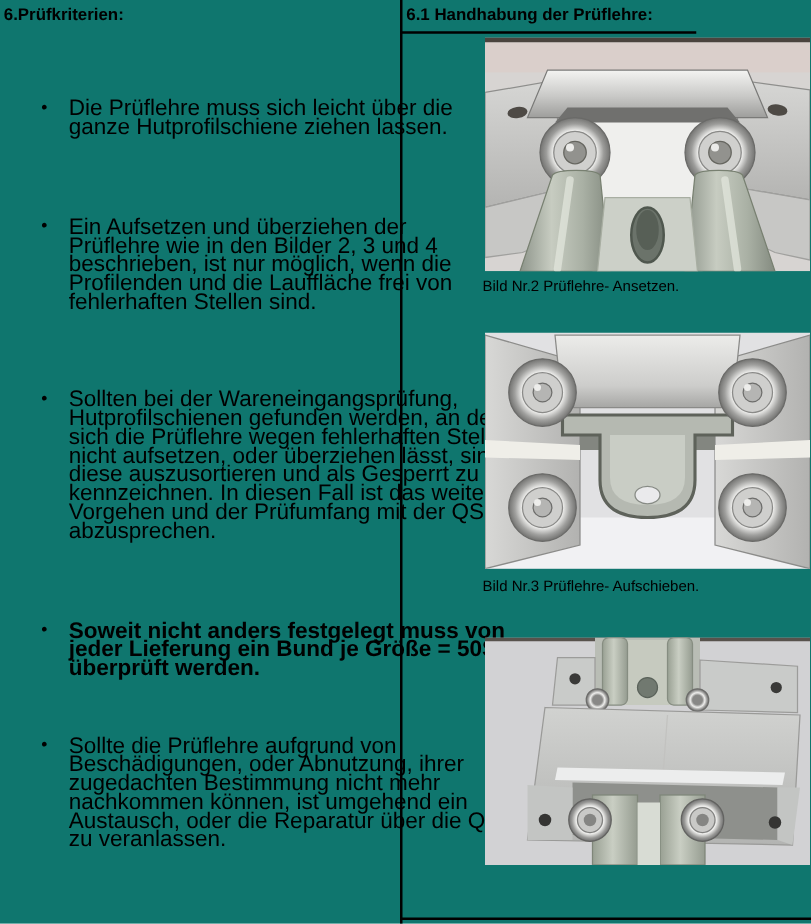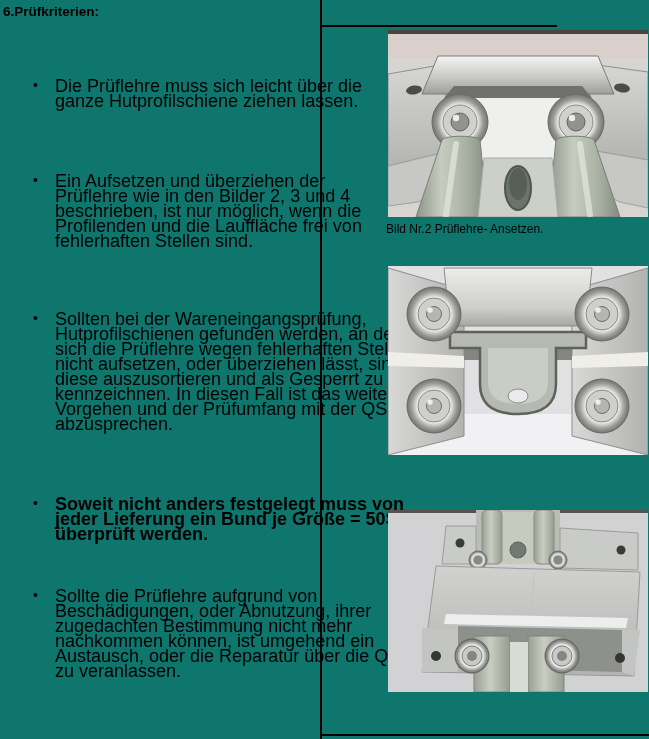--- a/index.html
+++ b/index.html
@@ -93,20 +93,21 @@
 zugedachten Bestimmung nicht mehr
 nachkommen können, ist umgehend ein
 Austausch, oder die Reparatur über die QS
 zu veranlassen.</span>
   </div>
 
   <div class="divider"></div>
   <div class="heading-rule"></div>
   <div class="bottom-rule"></div>
 
+  <div class="heading" id="h-right">6.1 Handhabung der Prüflehre:</div>
 
   <figure class="fig" id="fig-1">
     <svg viewBox="0 0 260 187" preserveAspectRatio="none">
       <defs>
         <linearGradient id="s1blk" x1="0" y1="0" x2="0" y2="1">
           <stop offset="0" stop-color="#d6d6d4"></stop>
             <stop offset="1" stop-color="#b4b4b2"></stop>
         </linearGradient>
         <linearGradient id="s1m" x1="0" y1="0" x2="0" y2="1">
           <stop offset="0" stop-color="#f4f4f2"></stop>
@@ -213,20 +214,21 @@
         <circle cx="42" cy="136" r="2.8" fill="#ededeb"></circle>
       </g>
       <g>
         <circle cx="214" cy="140" r="27" fill="url(#s2b)" stroke="#6a6a68"></circle>
         <circle cx="214" cy="140" r="16" fill="#cfcfcd" stroke="#8a8a88"></circle>
         <circle cx="214" cy="140" r="7.5" fill="#b5b5b3" stroke="#6e6e6c"></circle>
         <circle cx="210" cy="136" r="2.8" fill="#ededeb"></circle>
       </g>
     </svg>
   </figure>
+  <figcaption class="caption" id="cap-2">Bild Nr.3 Prüflehre- Aufschieben.</figcaption>
 
   <figure class="fig" id="fig-3">
     <svg viewBox="0 0 260 182" preserveAspectRatio="none">
       <defs>
         <linearGradient id="s3blk" x1="0" y1="0" x2="0" y2="1">
           <stop offset="0" stop-color="#d1d2d0"></stop>
             <stop offset="1" stop-color="#b3b4b2"></stop>
         </linearGradient>
         <linearGradient id="s3r" x1="0" y1="0" x2="1" y2="0">
           <stop offset="0" stop-color="#99a093"></stop>

